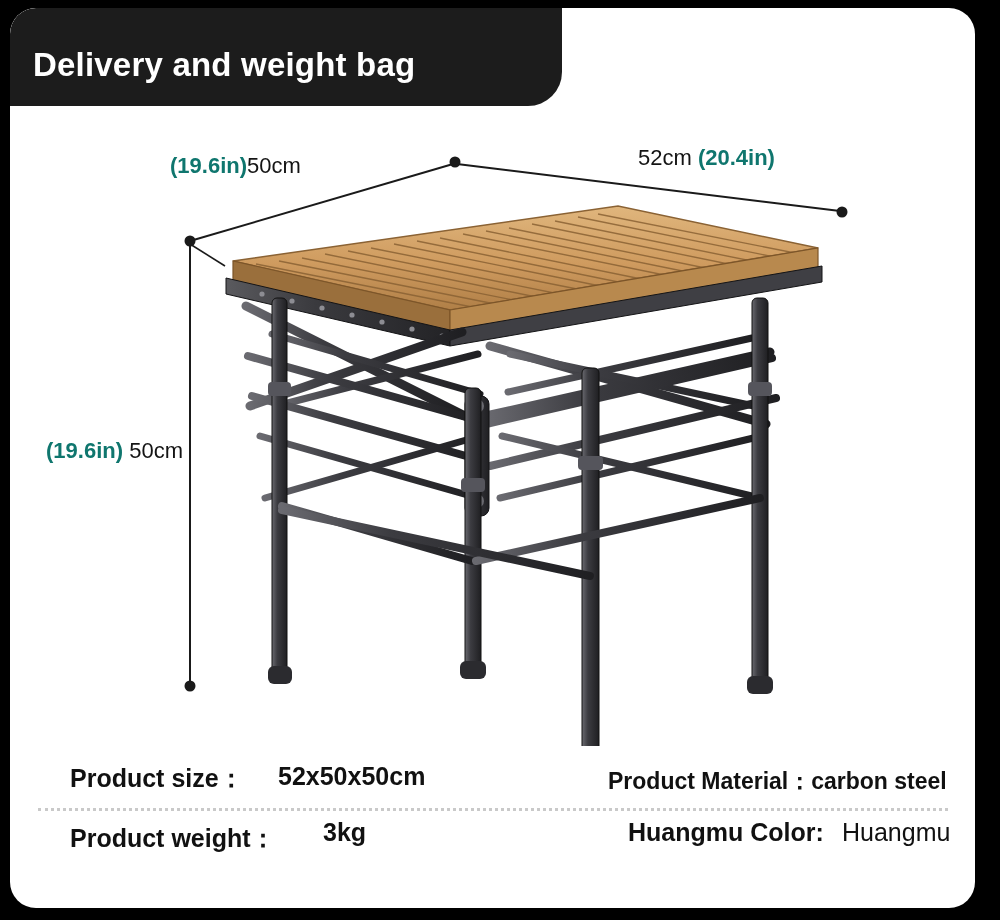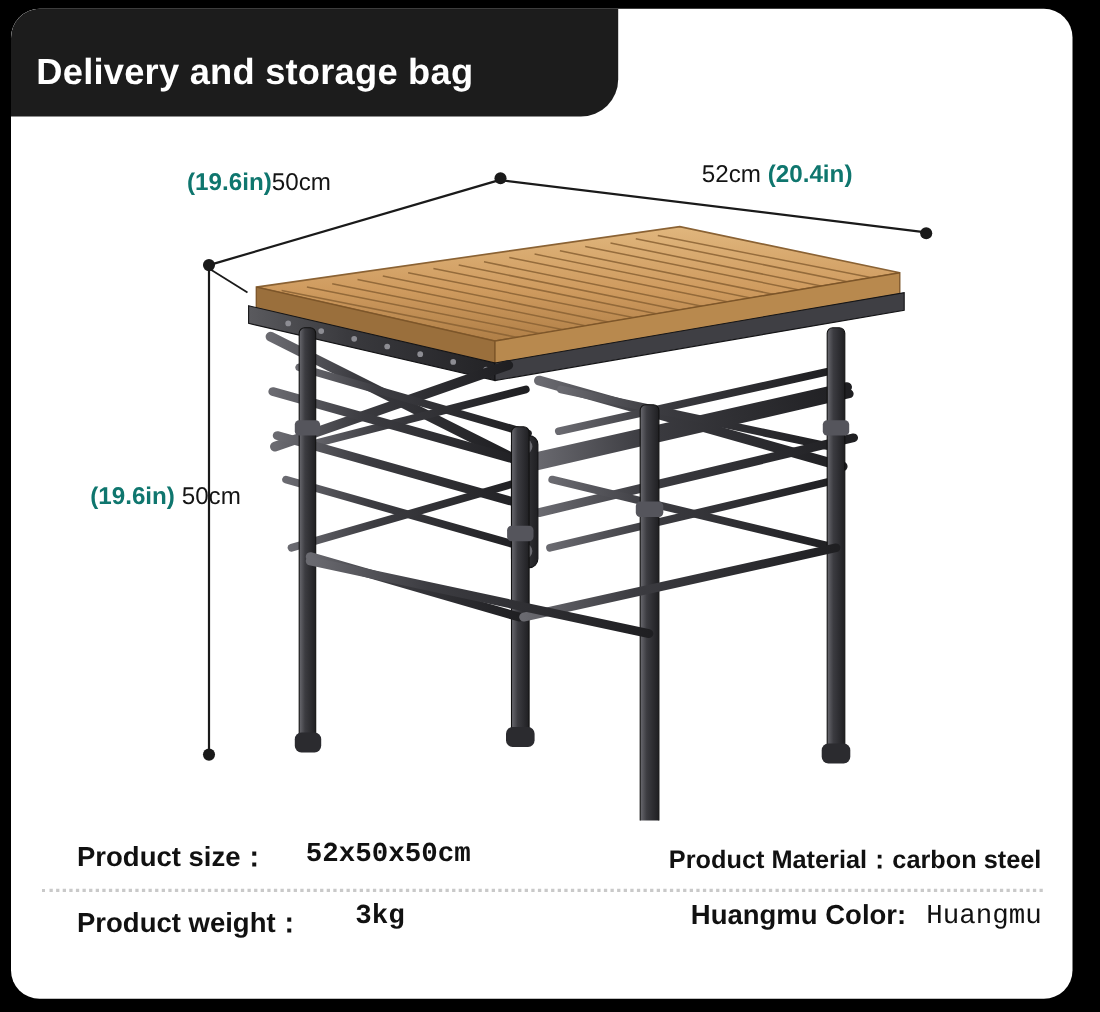--- a/index.html
+++ b/index.html
@@ -84,21 +84,20 @@
   }
   .lbl-top-right {
     left: 628px;
     top: 137px;
     font-size: 22px;
   }
   .lbl-left {
     left: 36px;
     top: 430px;
     font-size: 22px;
-    margin-left: 36px;
   }
 
   
   .specs {
     position: absolute;
     left: 28px;
     top: 748px;
     width: 910px;
     height: 120px;
   }
@@ -107,21 +106,20 @@
     white-space: nowrap;
     font-family: "Liberation Sans", sans-serif;
     color: #111;
   }
   .spec-key {
     font-weight: bold;
     font-size: 25px;
   }
   .spec-val {
     font-size: 25px;
-    font-family: Liberation Mono, monospace;
   }
   .dotline {
     position: absolute;
     left: 0;
     width: 910px;
     height: 0;
     border-top: 3px dotted #c9c9c9;
   }
   .r1k { left: 32px; top: 6px; }
   .r1v { left: 240px; top: 6px; font-weight: bold; }
@@ -132,21 +130,21 @@
   .r2k2 { left: 590px; top: 62px; }
   .r2v2 { left: 804px; top: 62px; text-align: right; }
 </style>
 </head>
 <body>
 
 <div class="frame">
   <div class="card">
 
     <div class="header-band">
-      <div class="header-title">Delivery and storage bag</div>
+      <div class="header-title">Delivery and weight bag</div>
     </div>
 
     <div class="drawing">
       <svg width="965" height="640" viewBox="0 0 965 640" xmlns="http://www.w3.org/2000/svg">
         <defs>
           <linearGradient id="woodg" x1="0" y1="0" x2="0" y2="1">
             <stop offset="0%" stop-color="#e0b67d"></stop>
             <stop offset="55%" stop-color="#cf9b5f"></stop>
             <stop offset="100%" stop-color="#b07f47"></stop>
           </linearGradient>

